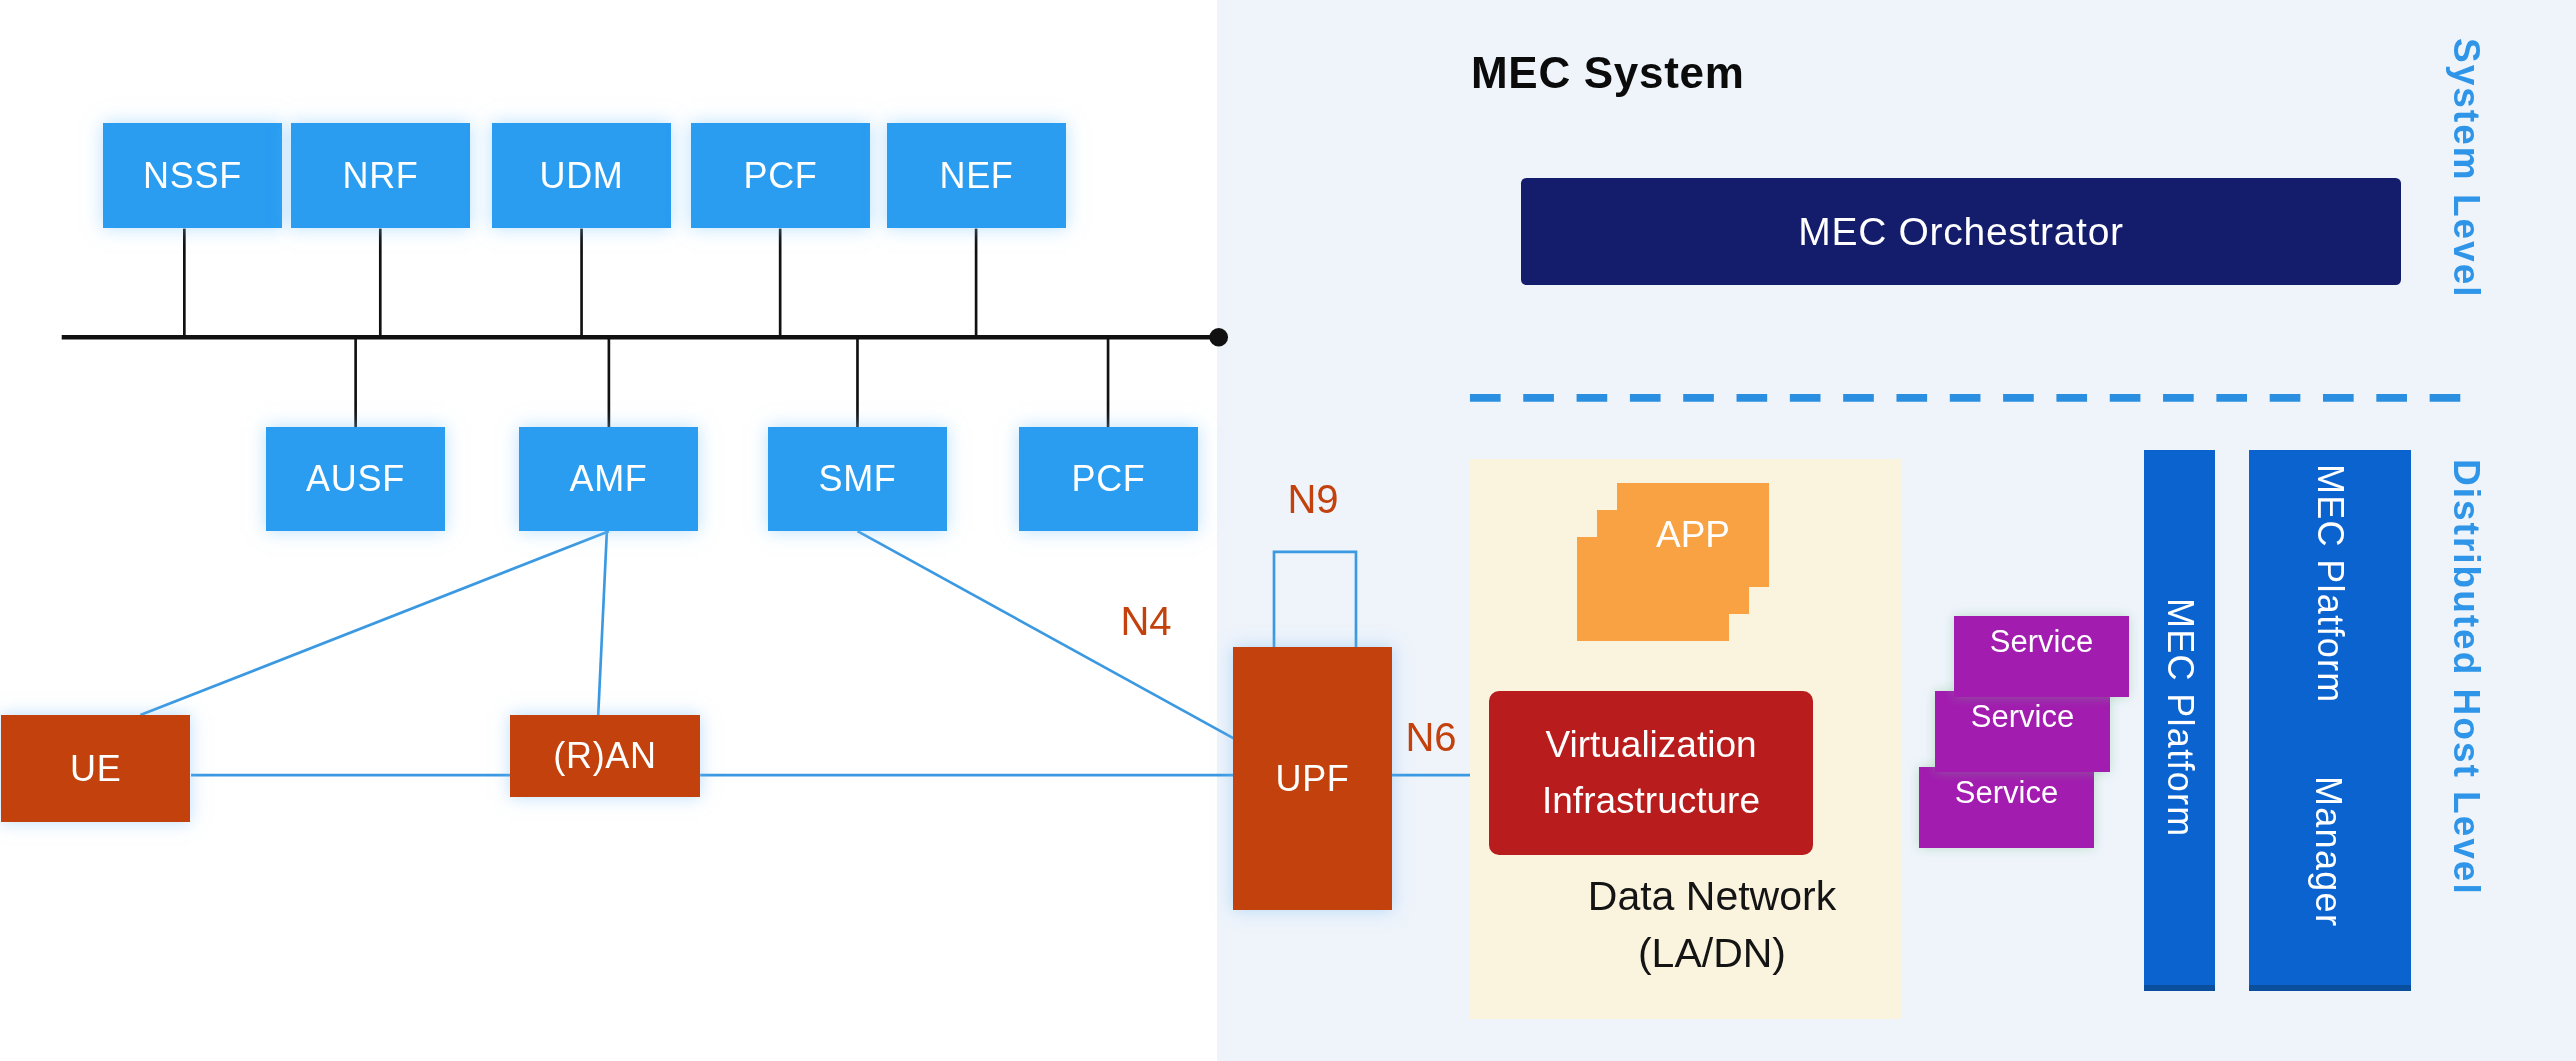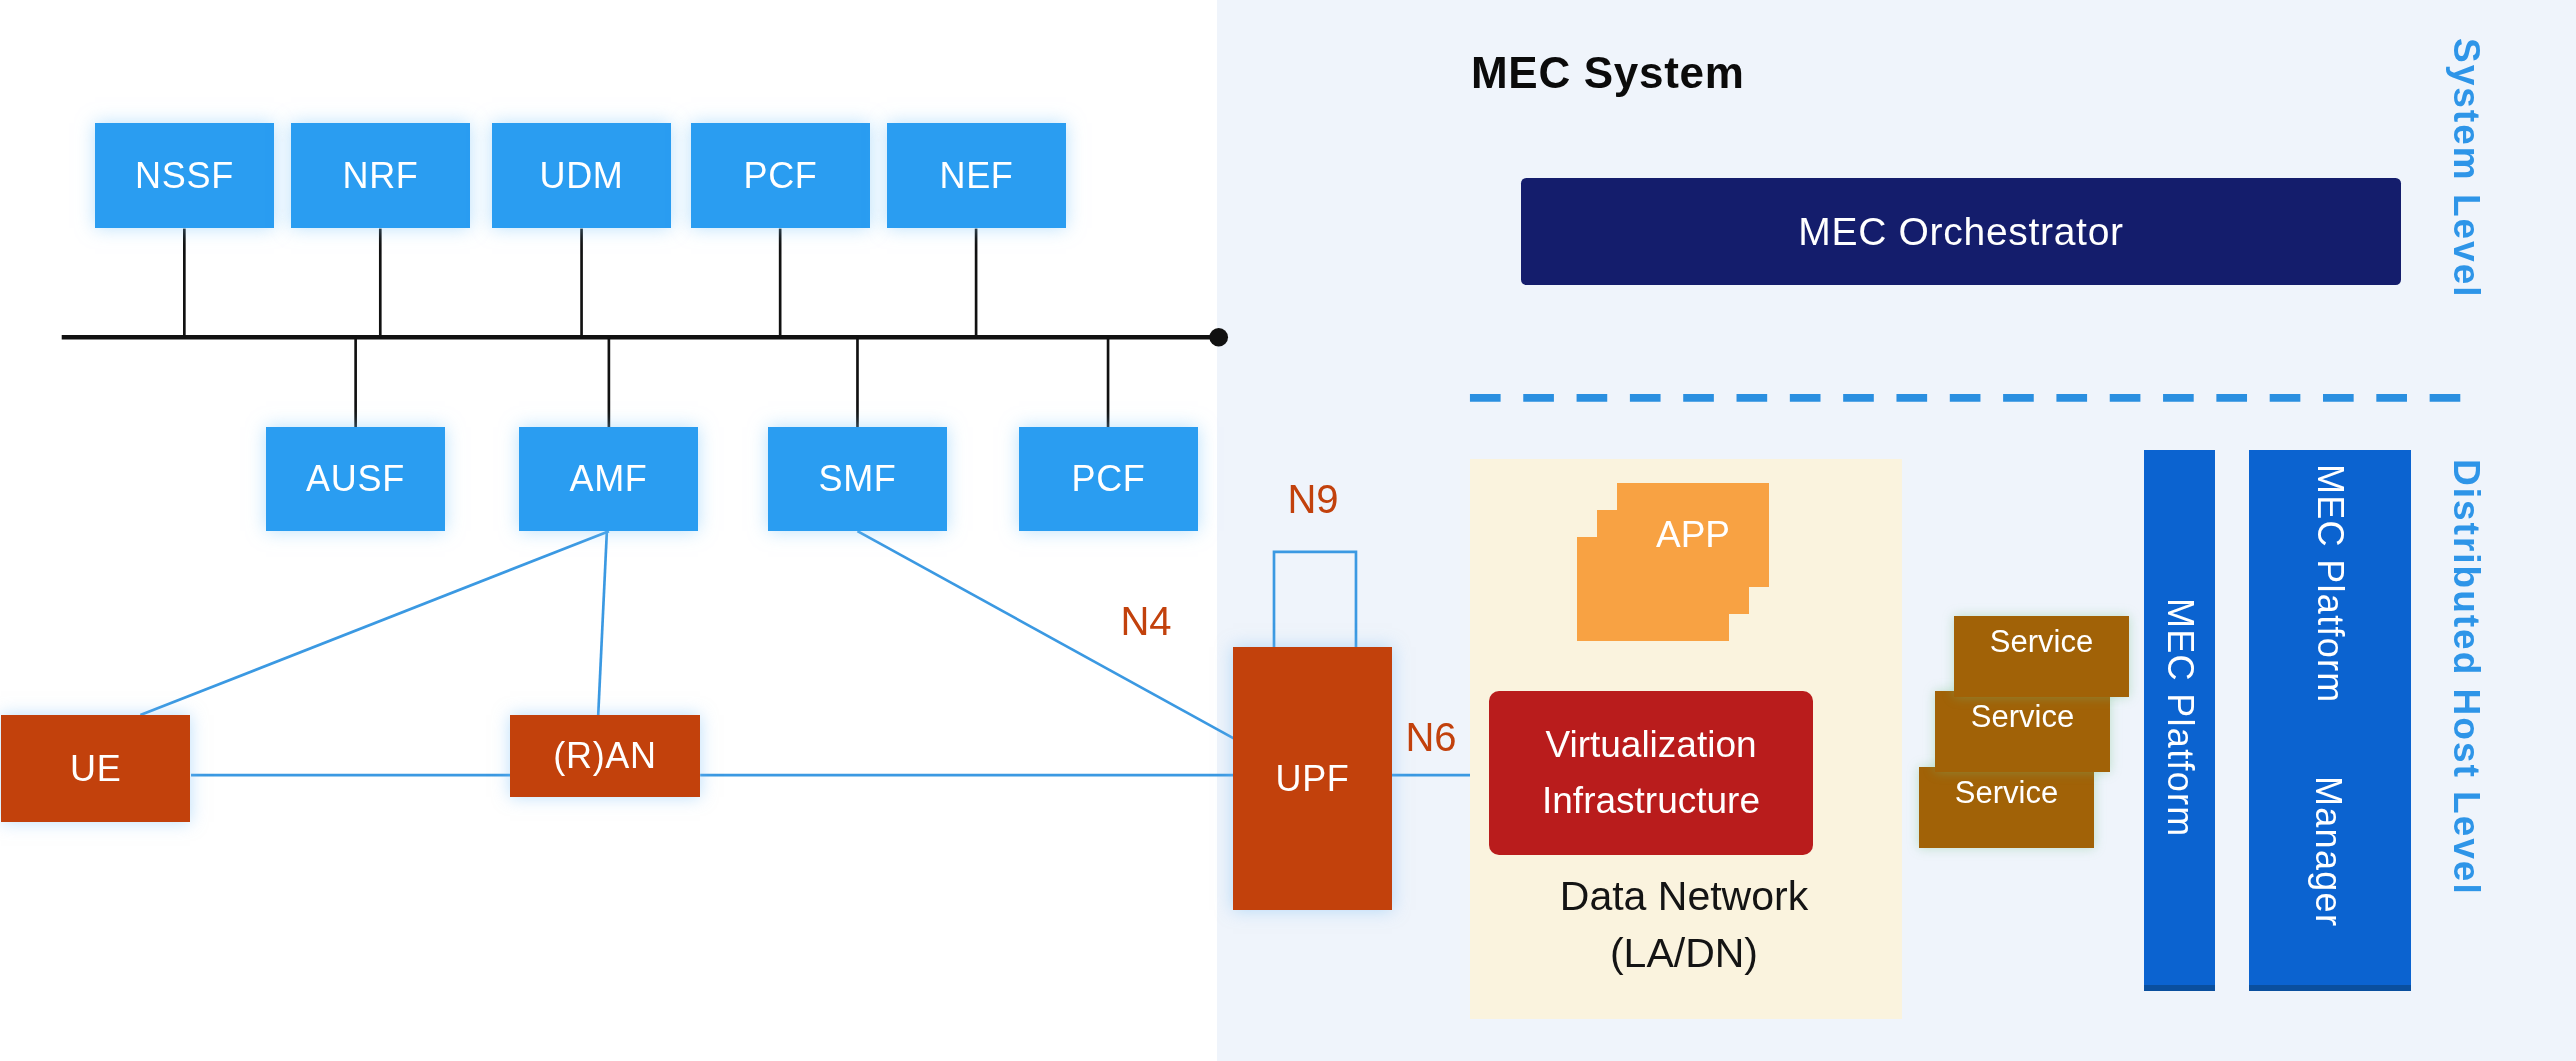--- a/index.html
+++ b/index.html
@@ -24,23 +24,23 @@
   .cream{position:absolute;left:1470px;top:459px;width:432px;height:560px;background:#FAF3DE;}
 
   .app-card{position:absolute;width:152px;height:104px;background:#F8A243;}
   .app-front{display:flex;align-items:center;justify-content:center;color:#fff;font-size:37px;}
 
   .virt{position:absolute;left:1489px;top:691px;width:324px;height:164px;background:#b91c1c;
         border-radius:10px;color:#fff;font-size:37px;display:flex;flex-direction:column;
         align-items:center;justify-content:center;gap:13.3px;}
 
   .dn-text{position:absolute;left:1470px;top:868px;width:428px;text-align:center;
-           font-size:41px;color:#141414;line-height:1.38;}
+           font-size:41px;color:#141414;line-height:1.38;padding-left:28px;}
 
-  .service{position:absolute;width:175px;height:81px;background:#a16207;color:#fff;
+  .service{position:absolute;width:175px;height:81px;background:#a21caf;color:#fff;
            font-size:31px;text-align:center;padding-top:8px;box-sizing:border-box;
            box-shadow:0 0 10.7px rgba(110,190,130,.4);}
 
   .vbar{position:absolute;background:#0B63D0;display:flex;align-items:center;justify-content:center;
         border-bottom:6px solid #0a4f9e;box-sizing:border-box;}
   .vwrap{writing-mode:vertical-rl;text-orientation:mixed;color:#fff;font-size:36px;
          letter-spacing:1.3px;height:100%;display:flex;align-items:center;}
   .vwrap div{text-align:center;height:100%;}
   .vwrap div + div{margin-right:4px;}
 
@@ -74,21 +74,21 @@
     <line x1="910" y1="797" x2="897" y2="1073" stroke="#3B99E2" stroke-width="4"></line>
     <line x1="1286" y1="797" x2="1858" y2="1112" stroke="#3B99E2" stroke-width="4"></line>
     <line x1="286" y1="1163" x2="765" y2="1163" stroke="#3B99E2" stroke-width="4"></line>
     <line x1="1050" y1="1163" x2="1850" y2="1163" stroke="#3B99E2" stroke-width="4"></line>
     <line x1="2088" y1="1163" x2="2207" y2="1163" stroke="#3B99E2" stroke-width="4"></line>
     <polyline points="1911,972 1911,828 2034,828 2034,972" fill="none" stroke="#3B99E2" stroke-width="4"></polyline>
 
     <line x1="2205" y1="597" x2="3723" y2="597" stroke="#2A8FE0" stroke-width="12" stroke-dasharray="46 34"></line>
   </svg>
 
-  <div class="node bright" style="left:95px;top:123px">NSSF</div>
+  <div class="node bright" style="left:103px;top:123px">NSSF</div>
   <div class="node bright" style="left:291px;top:123px">NRF</div>
   <div class="node bright" style="left:492px;top:123px">UDM</div>
   <div class="node bright" style="left:691px;top:123px">PCF</div>
   <div class="node bright" style="left:887px;top:123px">NEF</div>
 
   <div class="node bright" style="left:519px;top:427px;height:104px">AMF</div>
   <div class="node bright" style="left:266px;top:427px;height:104px">AUSF</div>
   <div class="node bright" style="left:768px;top:427px;height:104px">SMF</div>
   <div class="node bright" style="left:1019px;top:427px;height:104px">PCF</div>
 

